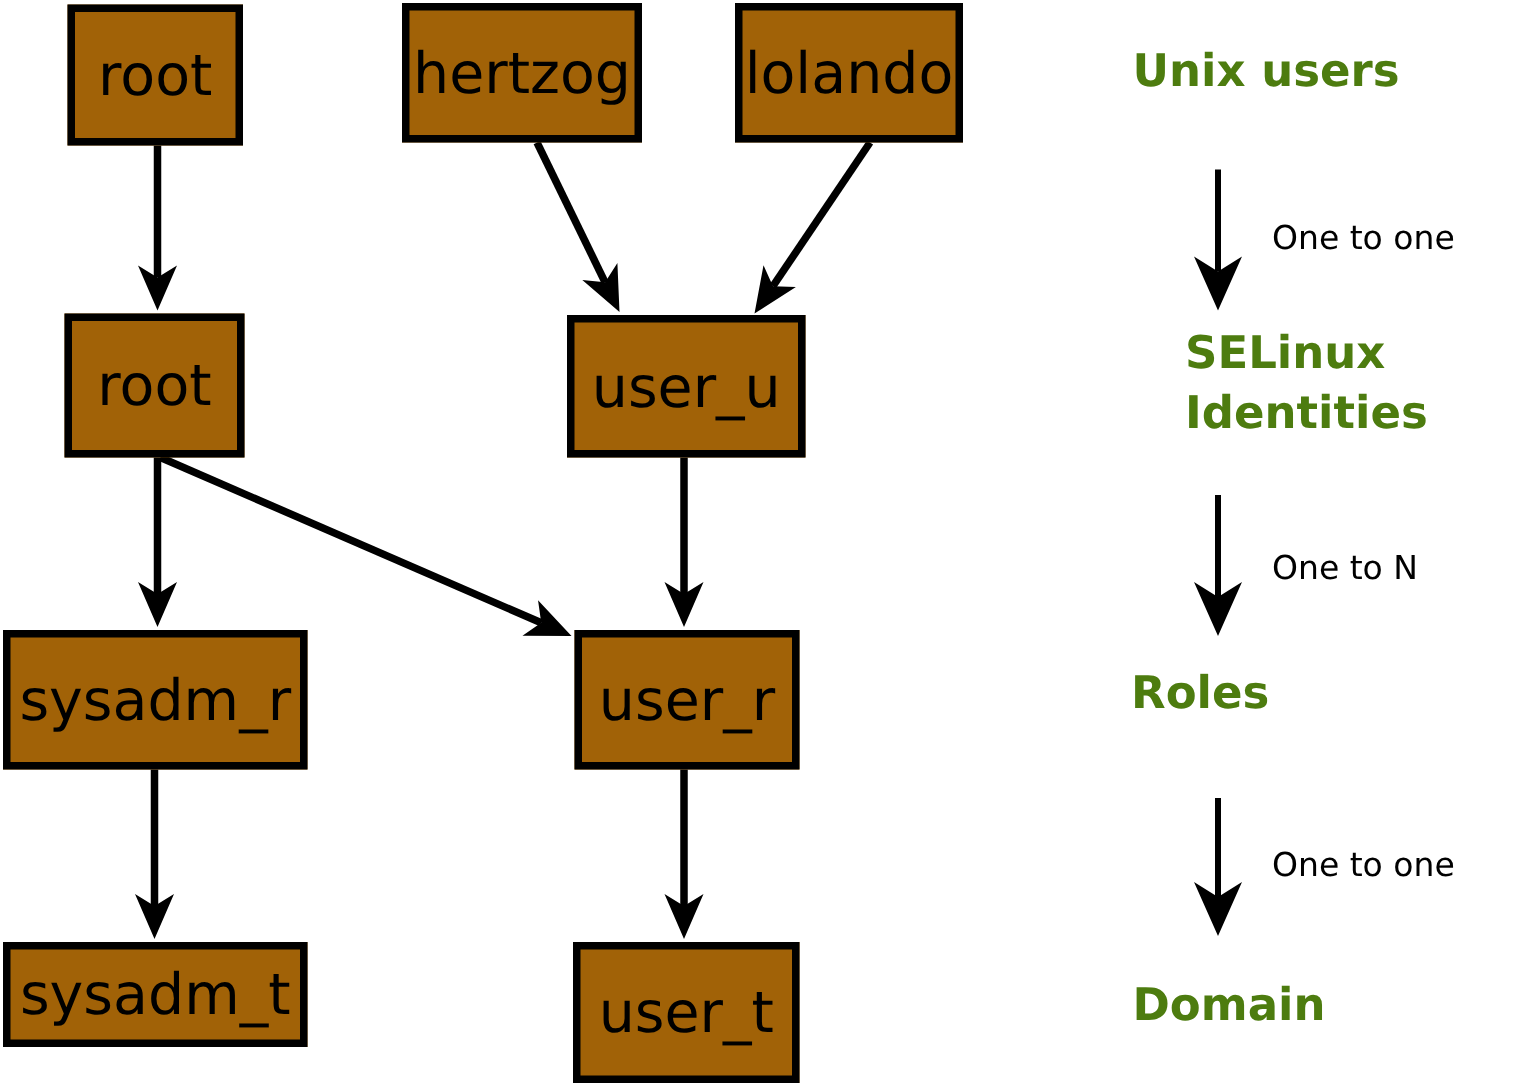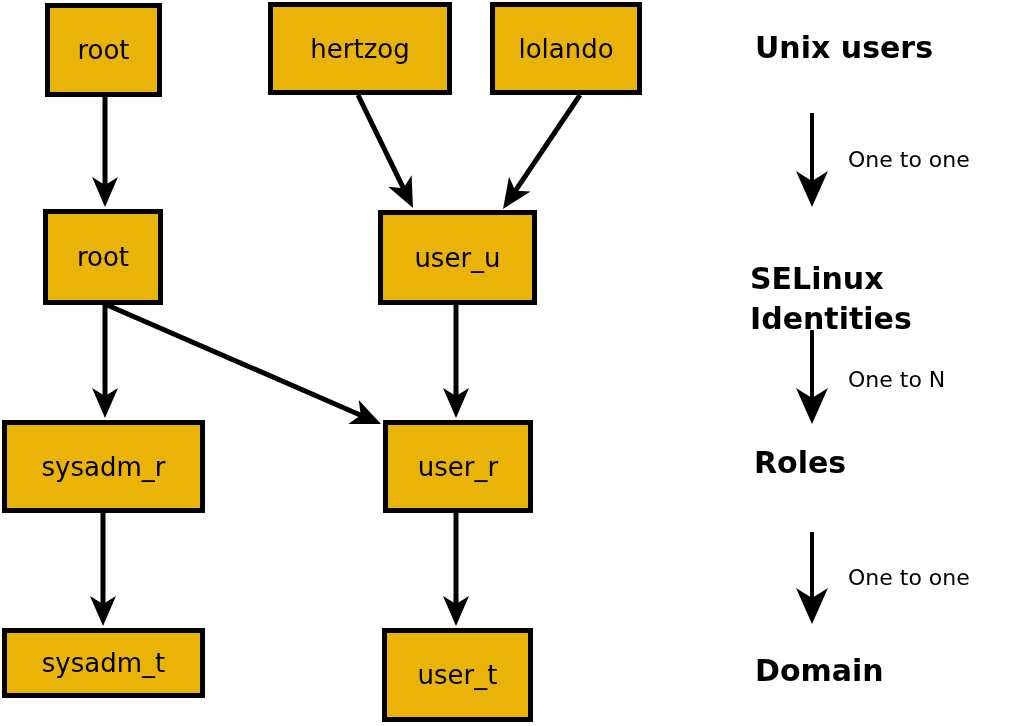--- a/index.html
+++ b/index.html
@@ -18,65 +18,65 @@
   #connector-layer {
     position: absolute;
     left: 0;
     top: 0;
     width: 1024px;
     height: 726px;
   }
   .node {
     position: absolute;
     box-sizing: border-box;
-    background: #eab308;
+    background: #a16207;
     border: 5px solid #000000;
     display: flex;
     align-items: center;
     justify-content: center;
-    font-size: 26px;
+    font-size: 38px;
     color: #000000;
     white-space: nowrap;
     z-index: 2;
   }
   
   .node-unix-root    { left: 45px;  top: 3px;   width: 117px; height: 94px; }
-  .node-hertzog      { left: 268px; top: 2px;   width: 184px; height: 93px; }
+  .node-hertzog      { left: 268px; top: 2px;   width: 160px; height: 93px; }
   .node-lolando      { left: 490px; top: 2px;   width: 152px; height: 93px; }
   
   .node-selinux-root { left: 43px;  top: 209px; width: 120px; height: 96px; }
   .node-user-u       { left: 378px; top: 210px; width: 159px; height: 95px; }
   
   .node-sysadm-r     { left: 2px;   top: 420px; width: 203px; height: 93px; }
   .node-user-r       { left: 383px; top: 420px; width: 150px; height: 93px; }
   
   .node-sysadm-t     { left: 2px;   top: 628px; width: 203px; height: 70px; }
   .node-user-t       { left: 382px; top: 628px; width: 151px; height: 94px; }
 
   .legend-label {
     position: absolute;
-    color: #000000;
+    color: #4d7c0f;
     font-weight: bold;
     font-size: 30px;
     line-height: 30px;
     white-space: nowrap;
     z-index: 2;
   }
   .legend-relation {
     position: absolute;
     color: #000000;
     font-weight: normal;
     font-size: 22px;
     line-height: 30px;
     white-space: nowrap;
     z-index: 2;
   }
   .lg-unix     { left: 755px; top: 33px; }
   .lg-oto1     { left: 848px; top: 145px; }
-  .lg-selinux  { left: 750px; top: 216px; line-height: 40px; margin-top: 43px; }
+  .lg-selinux  { left: 790px; top: 216px; line-height: 40px; }
   .lg-oton     { left: 848px; top: 365px; }
   .lg-roles    { left: 754px; top: 448px; }
   .lg-oto2     { left: 848px; top: 563px; }
   .lg-domain   { left: 755px; top: 656px; }
 
   .stroke-line { stroke: #000000; stroke-width: 5; fill: none; }
   .stroke-thin { stroke: #000000; stroke-width: 4; fill: none; }
   .head { fill: #000000; stroke: none; }
 </style>
 </head>

